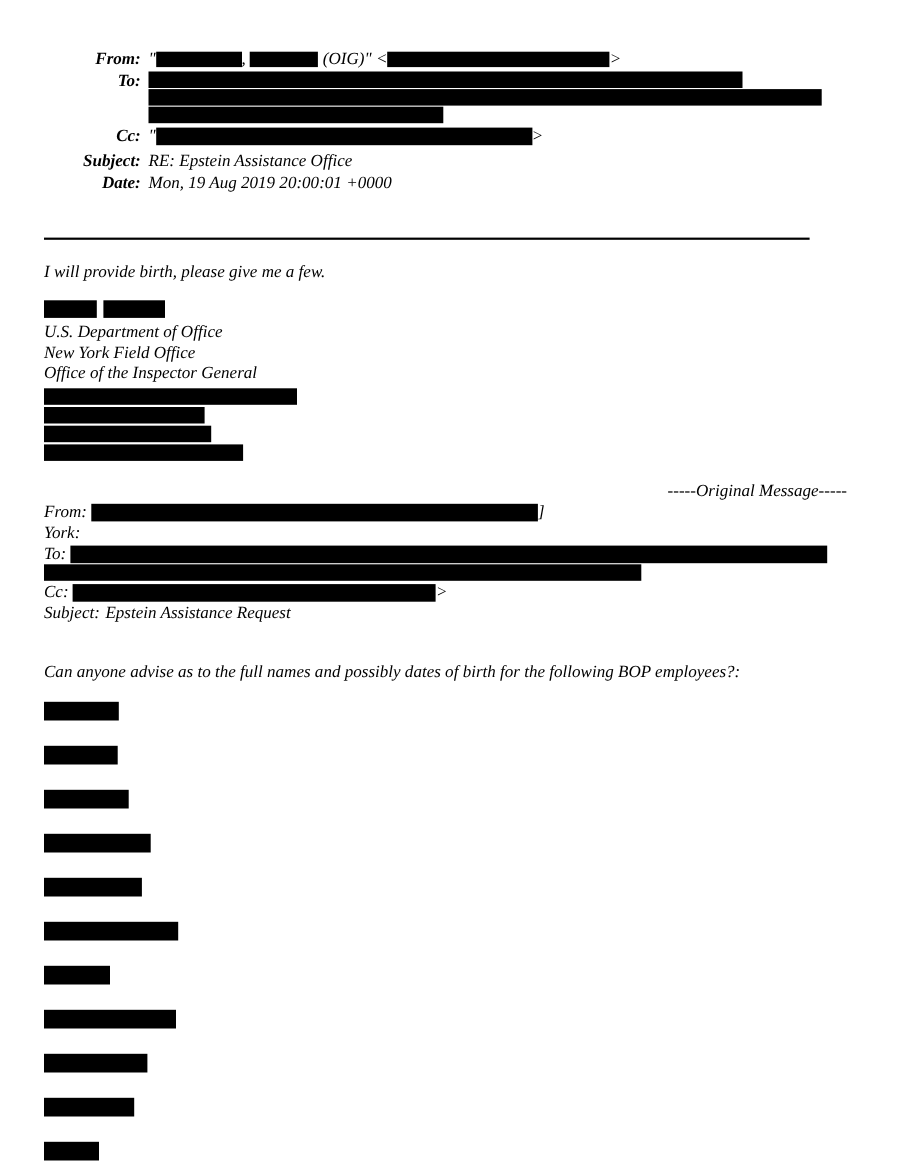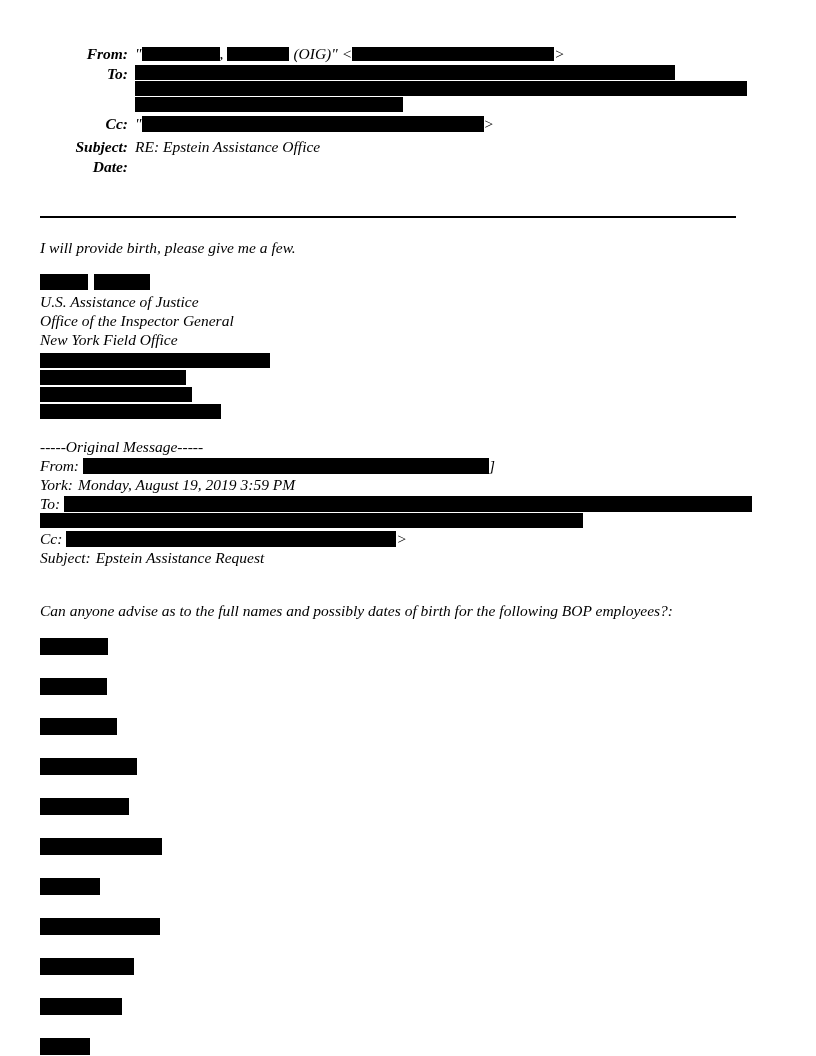--- a/index.html
+++ b/index.html
@@ -108,20 +108,21 @@
     height: 15px;
     background: #000;
     margin: 2px 0;
   }
   .gap {
     height: 16px;
   }
   .orig {
     margin: 0;
     line-height: 19px;
+    text-align: right;
   }
   .inline-row {
     display: flex;
     align-items: center;
     line-height: 19px;
     min-height: 19px;
   }
   .inline-row .lbl {
     white-space: pre;
   }
@@ -176,54 +177,54 @@
       </div>
     </div>
 
     <div class="hdr-row" style="margin-top:3px;">
       <div class="hdr-label">Subject:</div>
       <div class="hdr-value">RE: Epstein Assistance Office</div>
     </div>
 
     <div class="hdr-row">
       <div class="hdr-label">Date:</div>
+      <div class="hdr-value">Mon, 19 Aug 2019 20:00:01 +0000</div>
     </div>
   </div>
 
   <div class="rule"></div>
 
   <div class="body">
 
     <p class="para">I will provide birth, please give me a few.</p>
 
     <div class="sig-bars">
       <span class="red" style="width:48px;height:16px;"></span><span class="red" style="width:56px;height:16px;margin-left:6px;"></span>
     </div>
-    <p class="sigline">U.S. Assistance of Justice</p>
+    <p class="sigline">U.S. Department of Office</p>
+    <p class="sigline">New York Field Office</p>
     <p class="sigline">Office of the Inspector General</p>
-    <p class="sigline">New York Field Office</p>
 
     <div class="blk" style="width:230px;margin-top:4px;"></div>
     <div class="blk" style="width:146px;"></div>
     <div class="blk" style="width:152px;"></div>
     <div class="blk" style="width:181px;"></div>
 
     <div class="gap"></div>
 
     <p class="orig">-----Original Message-----</p>
 
     <div class="inline-row">
       <span class="lbl">From:</span>
       <span class="red" style="width:406px;height:16px;margin-left:4px;"></span>
       <span class="lbl">]</span>
     </div>
 
     <div class="inline-row">
       <span class="lbl">York:</span>
-      <span class="lbl" style="margin-left:5px;">Monday, August 19, 2019 3:59 PM</span>
     </div>
 
     <div class="inline-row">
       <span class="lbl">To:</span>
       <span class="red" style="width:688px;height:16px;margin-left:4px;"></span>
     </div>
     <div class="blk" style="width:543px;margin:0 0 1px 0;"></div>
 
     <div class="inline-row">
       <span class="lbl">Cc:</span>

